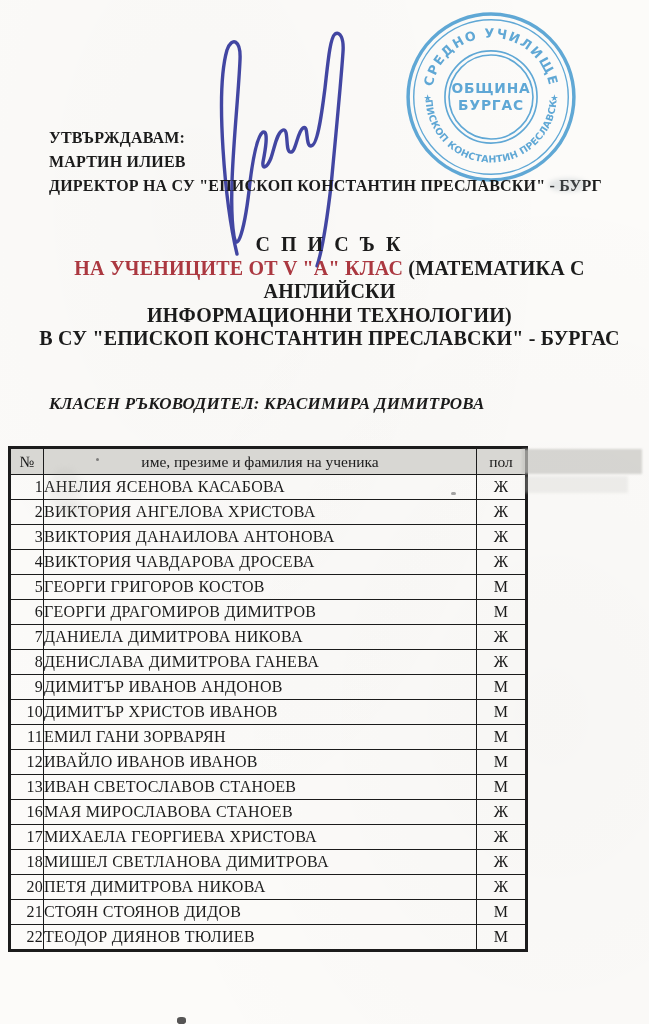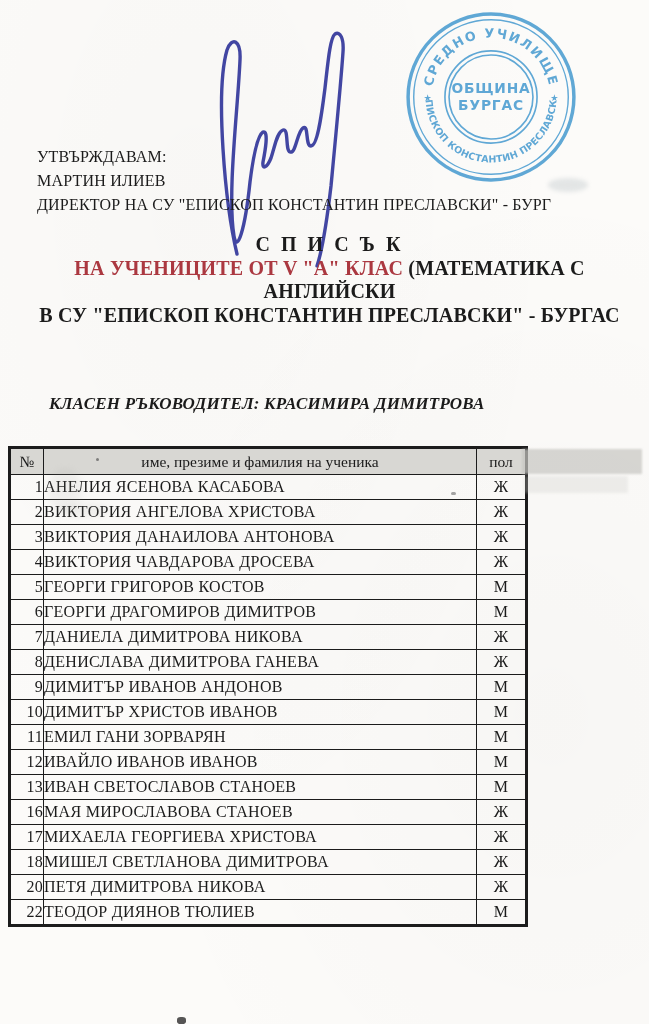--- a/index.html
+++ b/index.html
@@ -8,24 +8,23 @@
     background:
       radial-gradient(ellipse at 30% 20%, rgba(0,0,0,0.015), transparent 60%),
       radial-gradient(ellipse at 85% 70%, rgba(0,0,0,0.02), transparent 55%),
       #fcfbf9;
     overflow:hidden;
     font-family:"Liberation Serif","DejaVu Serif",serif;
     color:#1b1b1b;
   }
   
   .approval{
-    position:absolute; left:37px; top:126px;
-    font-weight:normal; font-size:16px; line-height:24px; letter-spacing:0.2px;
+    position:absolute; left:49px; top:126px;
+    font-weight:bold; font-size:16px; line-height:24px; letter-spacing:0.2px;
     white-space:nowrap;
-    margin-top:19px;
   }
   
   .signature{ position:absolute; left:203px; top:24px; width:145px; height:247px; }
   
   .stamp{ position:absolute; left:404px; top:10px; width:174px; height:174px; opacity:0.82; }
   .stamp text, .stamp textPath{
     font-family:"DejaVu Sans","Liberation Sans",sans-serif;
     fill:#3e96ce; font-weight:bold;
   }
   
@@ -119,20 +118,21 @@
     <div>УТВЪРЖДАВАМ:</div>
     <div>МАРТИН ИЛИЕВ</div>
     <div>ДИРЕКТОР НА СУ "ЕПИСКОП КОНСТАНТИН ПРЕСЛАВСКИ" - БУРГ</div>
   </div>
 
   <div class="title-block">
     <div class="title-heading">С П И С Ъ К</div>
     <div>
       <span class="red" style="color:#ab3840;">НА УЧЕНИЦИТЕ ОТ V "А" КЛАС</span><span> (МАТЕМАТИКА С АНГЛИЙСКИ</span>
     </div>
+    <div>ИНФОРМАЦИОННИ ТЕХНОЛОГИИ)</div>
     <div>В СУ "ЕПИСКОП КОНСТАНТИН ПРЕСЛАВСКИ" - БУРГАС</div>
   </div>
 
   <div class="teacher">
     <span>КЛАСЕН РЪКОВОДИТЕЛ:</span><span> КРАСИМИРА ДИМИТРОВА</span>
   </div>
 
   <table class="student-table">
     <thead>
       <tr>
@@ -221,20 +221,25 @@
           <td class="col-num">18</td>
           <td class="col-name">МИШЕЛ СВЕТЛАНОВА ДИМИТРОВА</td>
           <td class="col-gender">Ж</td>
         </tr>
         <tr>
           <td class="col-num">20</td>
           <td class="col-name">ПЕТЯ ДИМИТРОВА НИКОВА</td>
           <td class="col-gender">Ж</td>
         </tr>
         <tr>
+          <td class="col-num">21</td>
+          <td class="col-name">СТОЯН СТОЯНОВ ДИДОВ</td>
+          <td class="col-gender">М</td>
+        </tr>
+        <tr>
           <td class="col-num">22</td>
           <td class="col-name">ТЕОДОР ДИЯНОВ ТЮЛИЕВ</td>
           <td class="col-gender">М</td>
         </tr>
       </tbody>
   </table>
 
   <div class="artifact streak1"></div>
   <div class="artifact streak2"></div>
   <div class="artifact smudge1"></div>

